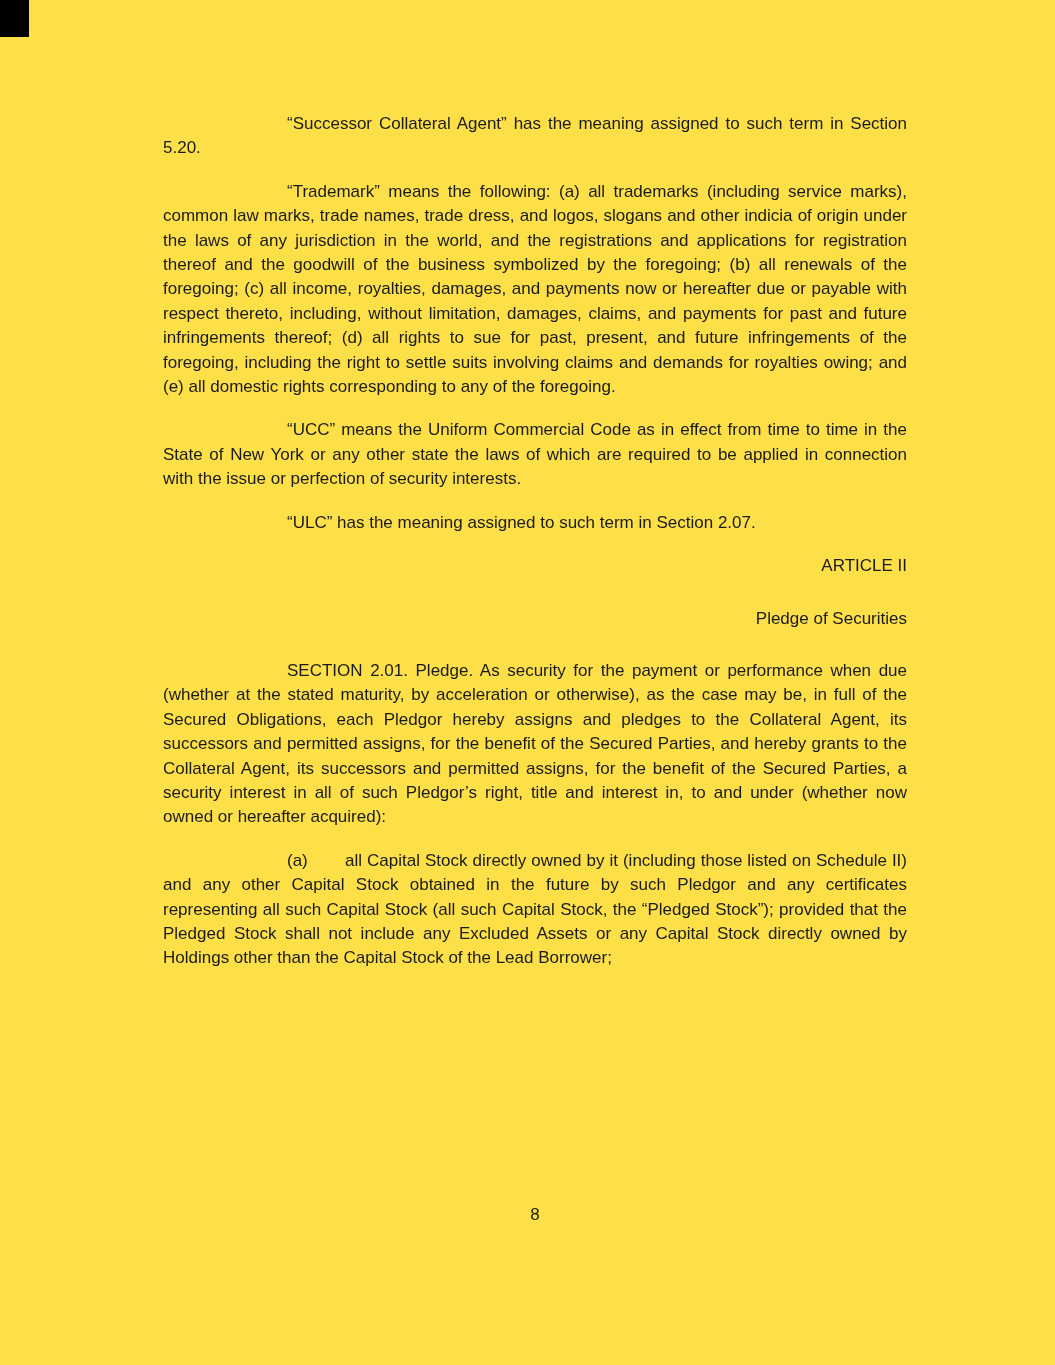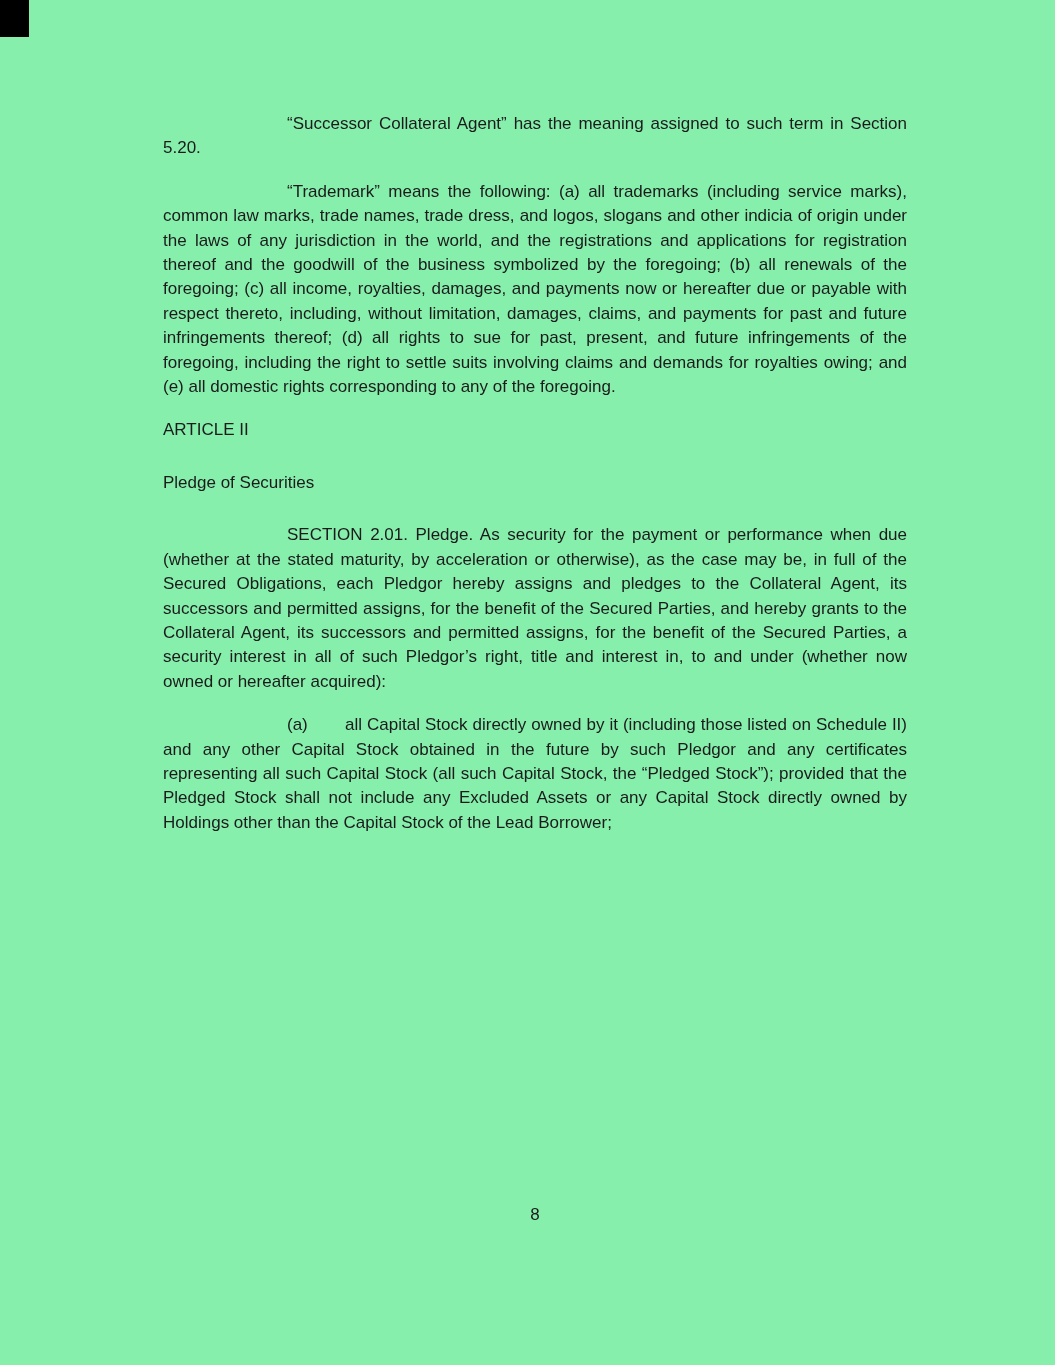--- a/index.html
+++ b/index.html
@@ -4,21 +4,21 @@
 <style>
   html, body {
     margin: 0;
     padding: 0;
     background: #ffffff;
   }
   .page {
     position: relative;
     width: 1055px;
     height: 1365px;
-    background: #86efac;
+    background: #fde047;
     font-family: "Liberation Sans", sans-serif;
     font-size: 17px;
     line-height: 24.4px;
     color: #1b1b1b;
     overflow: hidden;
   }
   .scan-mark {
     position: absolute;
     top: 0;
     left: 0;
@@ -31,21 +31,21 @@
     top: 112px;
     left: 163px;
     width: 744px;
   }
   .content p {
     margin: 0 0 19px 0;
     text-align: justify;
     text-indent: 124px;
   }
   .content p.center {
-    text-align: left;
+    text-align: right;
     text-indent: 0;
     margin-bottom: 28px;
   }
   .clause-label {
     display: inline-block;
     width: 58px;
     text-indent: 0;
   }
   .page-number {
     position: absolute;
@@ -63,21 +63,23 @@
 
 <div class="page">
   <div class="scan-mark"></div>
 
   <div class="content">
     <p>“Successor Collateral Agent” has the meaning assigned to such term in Section 5.20.</p>
 
 
     <p>“Trademark” means the following: (a) all trademarks (including service marks), common law marks, trade names, trade dress, and logos, slogans and other indicia of origin under the laws of any jurisdiction in the world, and the registrations and applications for registration thereof and the goodwill of the business symbolized by the foregoing; (b) all renewals of the foregoing; (c) all income, royalties, damages, and payments now or hereafter due or payable with respect thereto, including, without limitation, damages, claims, and payments for past and future infringements thereof; (d) all rights to sue for past, present, and future infringements of the foregoing, including the right to settle suits involving claims and demands for royalties owing; and (e) all domestic rights corresponding to any of the foregoing.</p>
 
+    <p>“UCC” means the Uniform Commercial Code as in effect from time to time in the State of New York or any other state the laws of which are required to be applied in connection with the issue or perfection of security interests.</p>
 
+    <p>“ULC” has the meaning assigned to such term in Section 2.07.</p>
 
 
     <p class="center">ARTICLE II</p>
 
     <p class="center">Pledge of Securities</p>
 
     <p>SECTION 2.01. Pledge. As security for the payment or performance when due (whether at the stated maturity, by acceleration or otherwise), as the case may be, in full of the Secured Obligations, each Pledgor hereby assigns and pledges to the Collateral Agent, its successors and permitted assigns, for the benefit of the Secured Parties, and hereby grants to the Collateral Agent, its successors and permitted assigns, for the benefit of the Secured Parties, a security interest in all of such Pledgor’s right, title and interest in, to and under (whether now owned or hereafter acquired):</p>
 
     <p><span class="clause-label">(a)</span><span>all Capital Stock directly owned by it (including those listed on Schedule II) and any other Capital Stock obtained in the future by such Pledgor and any certificates representing all such Capital Stock (all such Capital Stock, the “Pledged Stock”); provided that the Pledged Stock shall not include any Excluded Assets or any Capital Stock directly owned by Holdings other than the Capital Stock of the Lead Borrower;</span></p>
 

